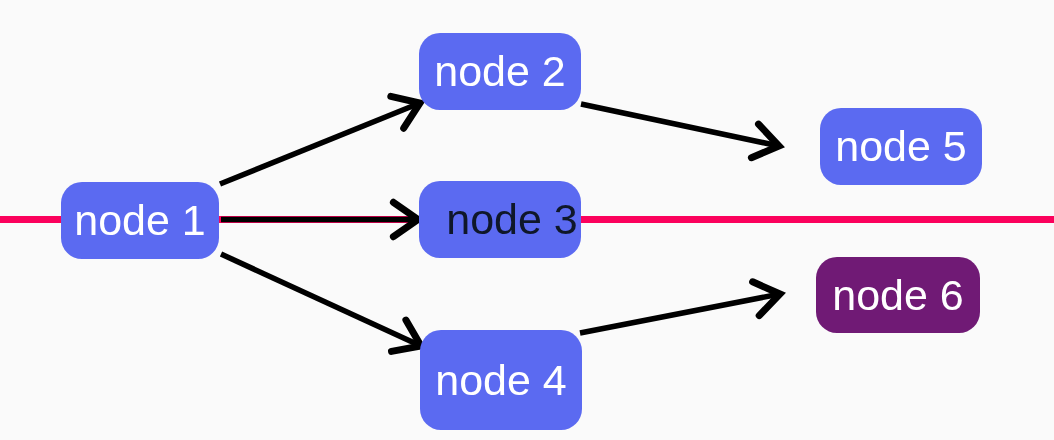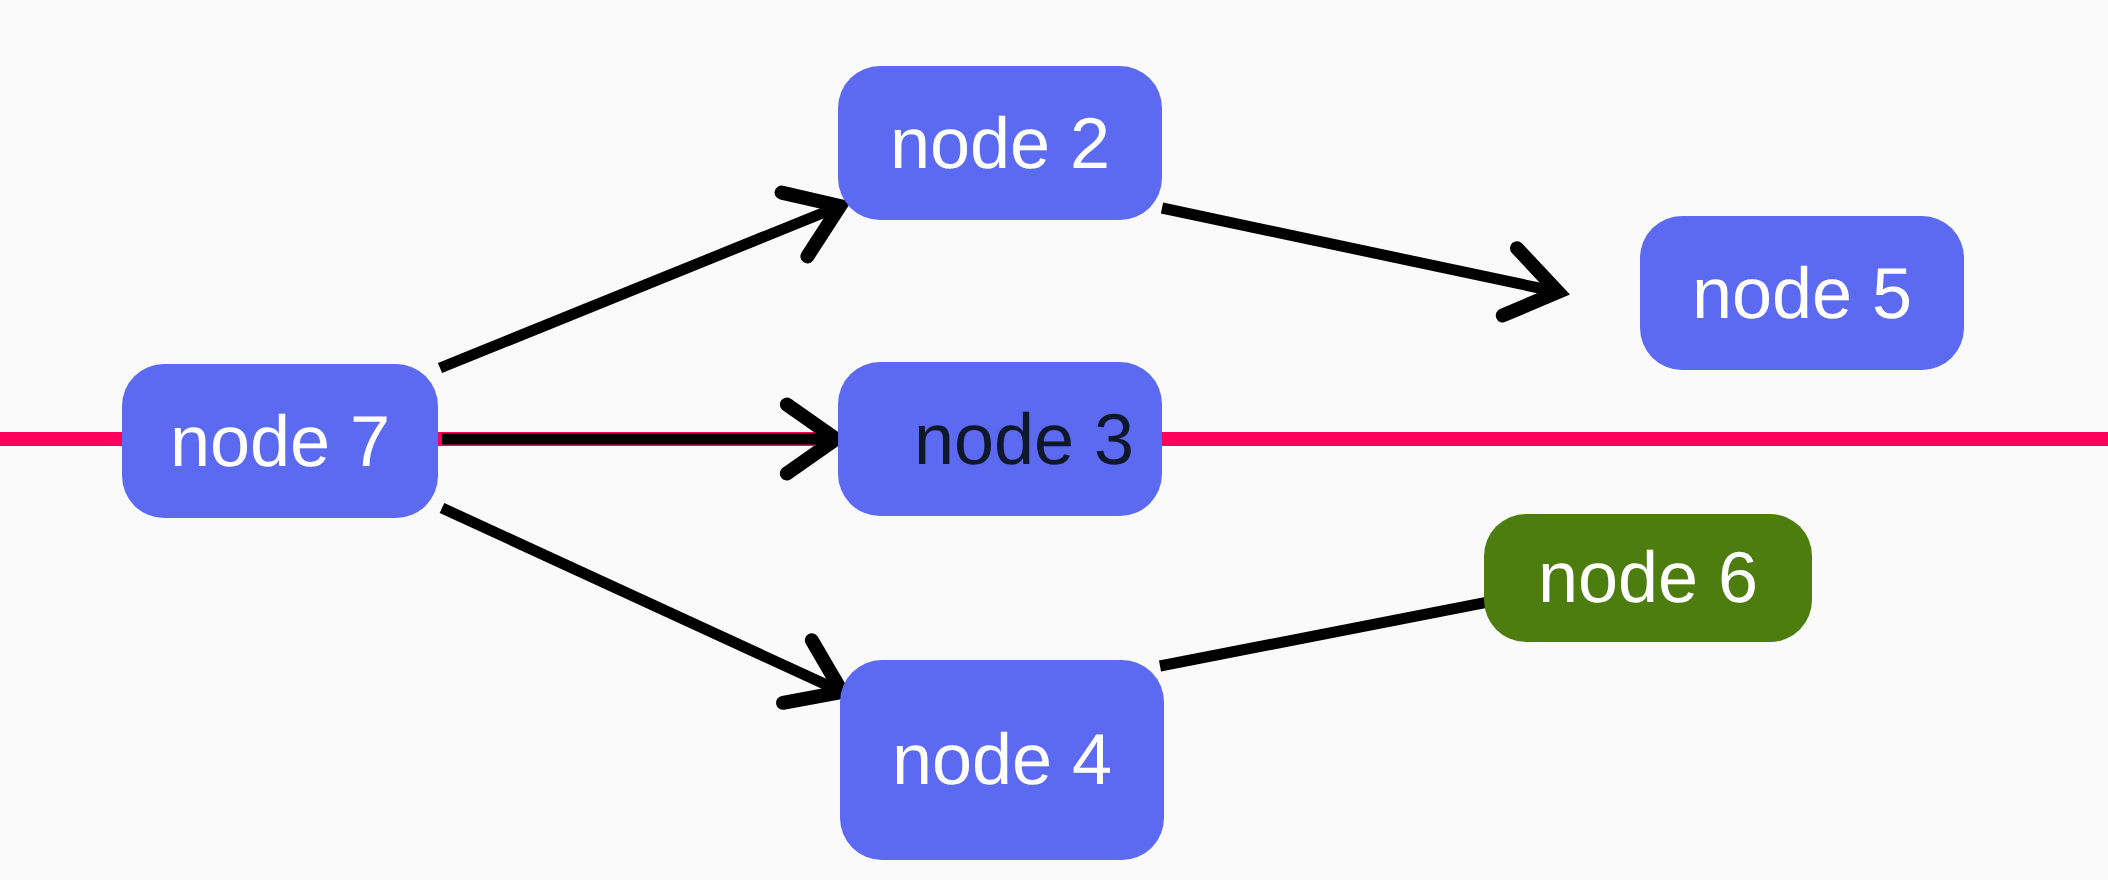--- a/index.html
+++ b/index.html
@@ -23,21 +23,21 @@
     position: absolute;
     display: flex;
     align-items: center;
     justify-content: center;
     border-radius: 21px;
     box-sizing: border-box;
     cursor: default;
     user-select: none;
   }
   .node-label {
-    font-size: 36px;
+    font-size: 43px;
     font-weight: 400;
     line-height: 1;
     white-space: nowrap;
   }
 </style>
 </head>
 <body>
 
 <div id="canvas" style="width: 1054px; height: 440px; background: rgb(250, 250, 250);">
   <svg id="edge-layer" xmlns="http://www.w3.org/2000/svg" width="1054" height="440" viewBox="0 0 1054 440">
@@ -57,30 +57,30 @@
       <g>
         <line x1="581" y1="104" x2="779" y2="146" stroke="#000000" stroke-width="5.5"></line>
         <path d="M 758.5 124.1 L 779 146 L 751.4 157.7" fill="none" stroke="#000000" stroke-width="7" stroke-linecap="round" stroke-linejoin="miter"></path>
       </g>
       <g>
         <line x1="580" y1="333" x2="780" y2="294" stroke="#000000" stroke-width="5.5"></line>
         <path d="M 752.6 281.8 L 780 294 L 759.2 315.6" fill="none" stroke="#000000" stroke-width="7" stroke-linecap="round" stroke-linejoin="miter"></path>
       </g>
     </svg>
 <div class="node" style="left: 61px; top: 182px; width: 158px; height: 77px; background: rgb(91, 106, 241);">
-      <span class="node-label" style="color: rgb(255, 255, 255);">node 7</span>
+      <span class="node-label" style="color: rgb(255, 255, 255);">node 1</span>
     </div>
     <div class="node" style="left: 419px; top: 33px; width: 162px; height: 77px; background: rgb(91, 106, 241);">
       <span class="node-label" style="color: rgb(255, 255, 255);">node 2</span>
     </div>
     <div class="node" style="left: 419px; top: 181px; width: 162px; height: 77px; background: rgb(91, 106, 241);">
       <span class="node-label" style="color: #0f172a; margin-left: 24px;">node 3</span>
     </div>
     <div class="node" style="left: 420px; top: 330px; width: 162px; height: 100px; background: rgb(91, 106, 241);">
       <span class="node-label" style="color: rgb(255, 255, 255);">node 4</span>
     </div>
     <div class="node" style="left: 820px; top: 108px; width: 162px; height: 77px; background: rgb(91, 106, 241);">
       <span class="node-label" style="color: rgb(255, 255, 255);">node 5</span>
     </div>
-    <div class="node" style="left: 742px; top: 257px; width: 164px; height: 64px; background: #4d7c0f;">
+    <div class="node" style="left: 816px; top: 257px; width: 164px; height: 76px; background: #701a75;">
       <span class="node-label" style="color: rgb(255, 255, 255);">node 6</span>
     </div>
   </div>
 
 </body></html>

